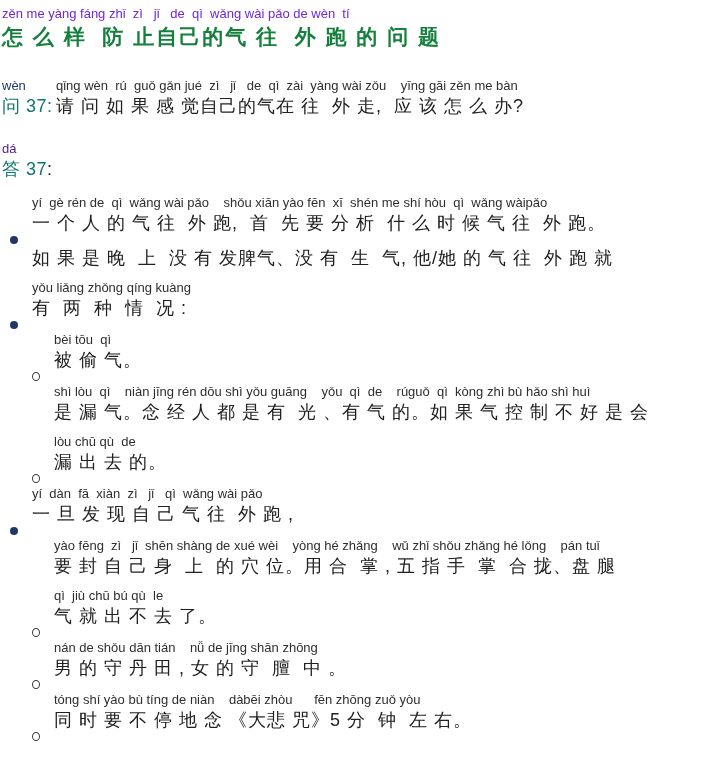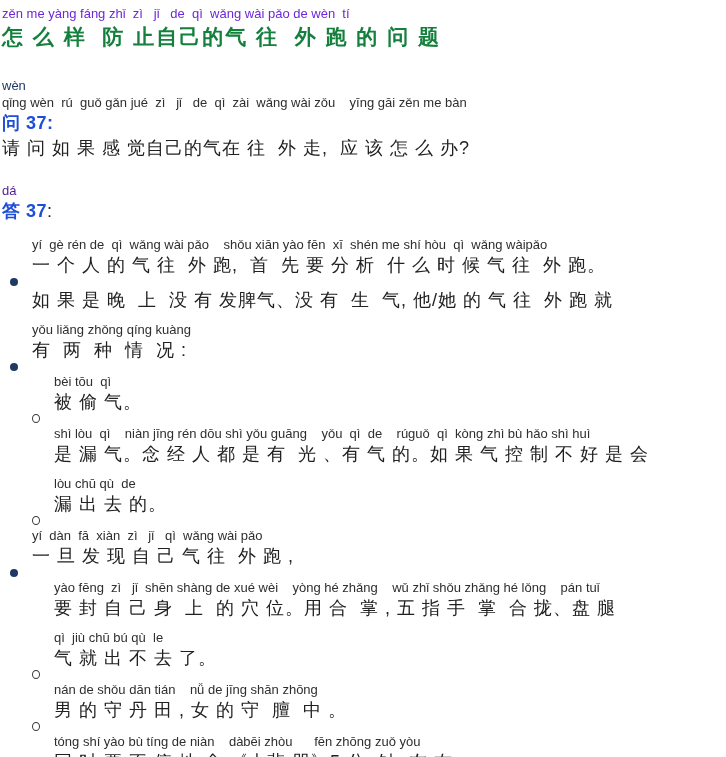--- a/index.html
+++ b/index.html
@@ -31,32 +31,32 @@
   .title-block .zh {
     color: #15803d;
     font-weight: bold;
     font-size: 21px;
     line-height: 29px;
     letter-spacing: 2px;
   }
   
   .q-block { margin-bottom: 21px; }
   .a-block { margin-bottom: 12px; }
-  .row { display: flex; flex-direction: column; }
+  .row { display: flex; }
   .lbl-py {
     display: inline-block;
     width: 54px;
     color: #1F3864;
     white-space: pre;
   }
   .lbl-zh {
     display: inline-block;
     width: 54px;
-    color: #1d4ed8;
-    font-weight: bold;
+    color: #0f766e;
+    font-weight: normal;
     white-space: pre;
     letter-spacing: 0.5px;
   }
   .colon { color: #212121; font-weight: normal; }
   
   .item { display: flex; margin-bottom: 2px; align-items: flex-end; }
   .item .content { flex: 1; min-width: 0; }
   .line { margin-bottom: 8px; }
   .marker-col1 {
     width: 30px;
@@ -89,21 +89,21 @@
 <body>
 
 <div class="title-block">
   <div class="py">zěn me yàng fáng zhǐ  zì   jǐ   de  qì  wǎng wài pǎo de wèn  tí</div>
   <div class="zh">怎 么 样  防 止自己的气 往  外 跑 的 问 题</div>
 </div>
 
 <div class="q-block">
   <div class="row py">
     <span class="lbl-py">wèn</span>
-    <span>qǐng wèn  rú  guǒ gǎn jué  zì   jǐ   de  qì  zài  wǎng wài zǒu    yīng gāi zěn me bàn</span>
+    <span>qǐng wèn  rú  guǒ gǎn jué  zì   jǐ   de  qì  zài  yàng wài zǒu    yīng gāi zěn me bàn</span>
   </div>
   <div class="row zh">
     <span class="lbl-zh">问 37:</span>
     <span>请 问 如 果 感 觉自己的气在 往  外 走,  应 该 怎 么 办?</span>
   </div>
 </div>
 
 <div class="a-block">
   <div class="py"><span style="color:#4c1d95">dá</span></div>
   <div class="zh"><span class="lbl-zh" style="width:auto">答 37</span><span class="colon">:</span></div>

